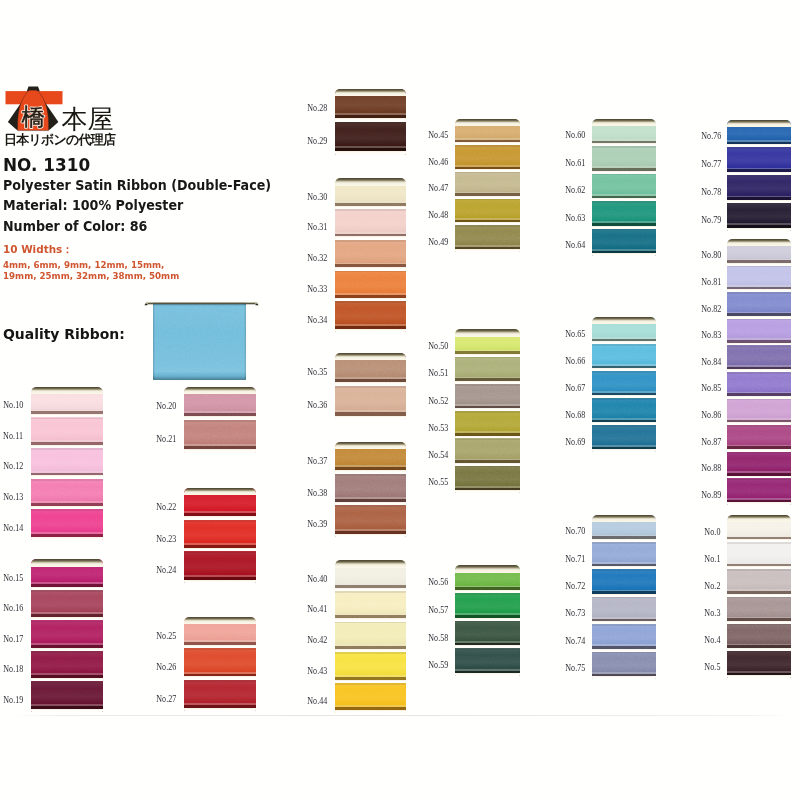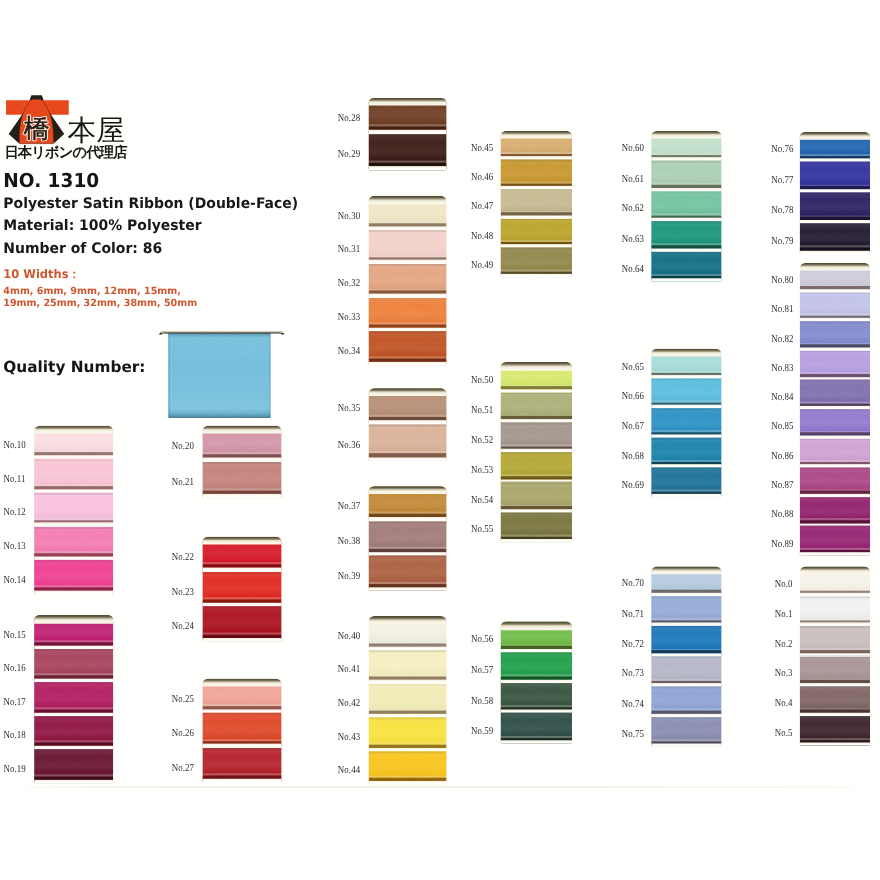--- a/index.html
+++ b/index.html
@@ -98,21 +98,21 @@
   </div>
   <div id="brandline">日本リボンの代理店</div>
 
   <div id="prodno">NO. 1310</div>
   <div class="hline" style="top:178.6px;">Polyester Satin Ribbon (Double-Face)</div>
   <div class="hline" style="top:199.2px;">Material: 100% Polyester</div>
   <div class="hline" style="top:219.9px;">Number of Color: 86</div>
   <div class="oline" id="wtitle" style="top: 244.8px; color: rgb(208, 86, 50);">10 Widths：</div>
   <div class="oline wline" style="top: 261.3px; color: rgb(208, 86, 50);">4mm, 6mm, 9mm, 12mm, 15mm,</div>
   <div class="oline wline" style="top: 272.1px; color: rgb(208, 86, 50);">19mm, 25mm, 32mm, 38mm, 50mm</div>
-  <div id="qsample">Quality Number:</div>
+  <div id="qsample">Quality Ribbon:</div>
 
   <div id="qs-rod">
     <svg viewBox="0 0 117 12" width="117" height="12">
       <path d="M3.2 2.6 L113.8 2.6 L115.6 5.2 L112.6 5.2 L112.6 4.2 L4.4 4.2 L4.4 5.2 L1.4 5.2 Z" fill="#2e2b1c"></path>
       <path d="M3.5 2.3 L113.5 2.3 L114.6 3.7 L112.0 3.7 L112.0 3.2 L5.0 3.2 L5.0 3.7 L2.4 3.7 Z" fill="#cfcab0"></path>
     </svg>
   </div>
   <div id="qs-cloth" style="background-color: rgb(104, 184, 217);">
       <span class="tex2"></span>
       <span class="edgeL"></span>

